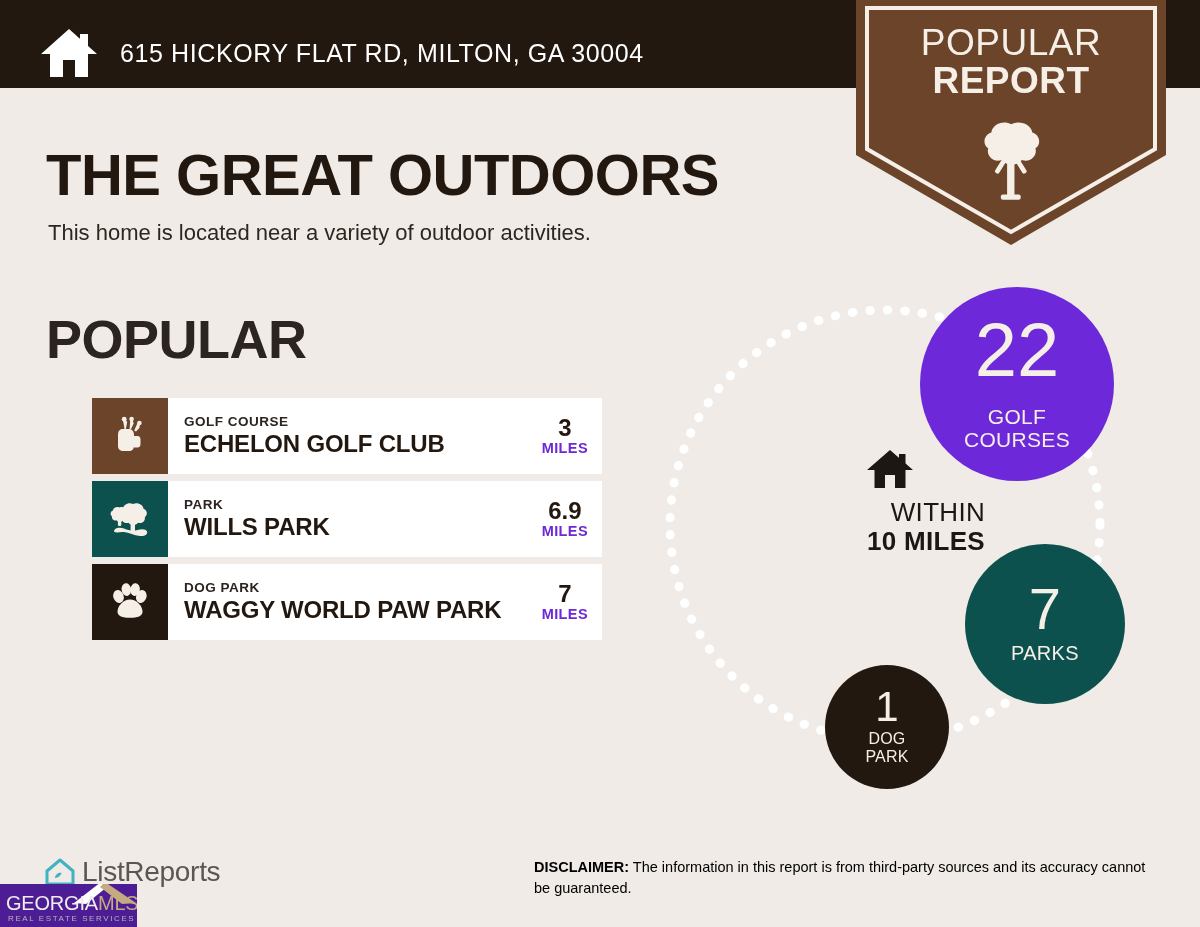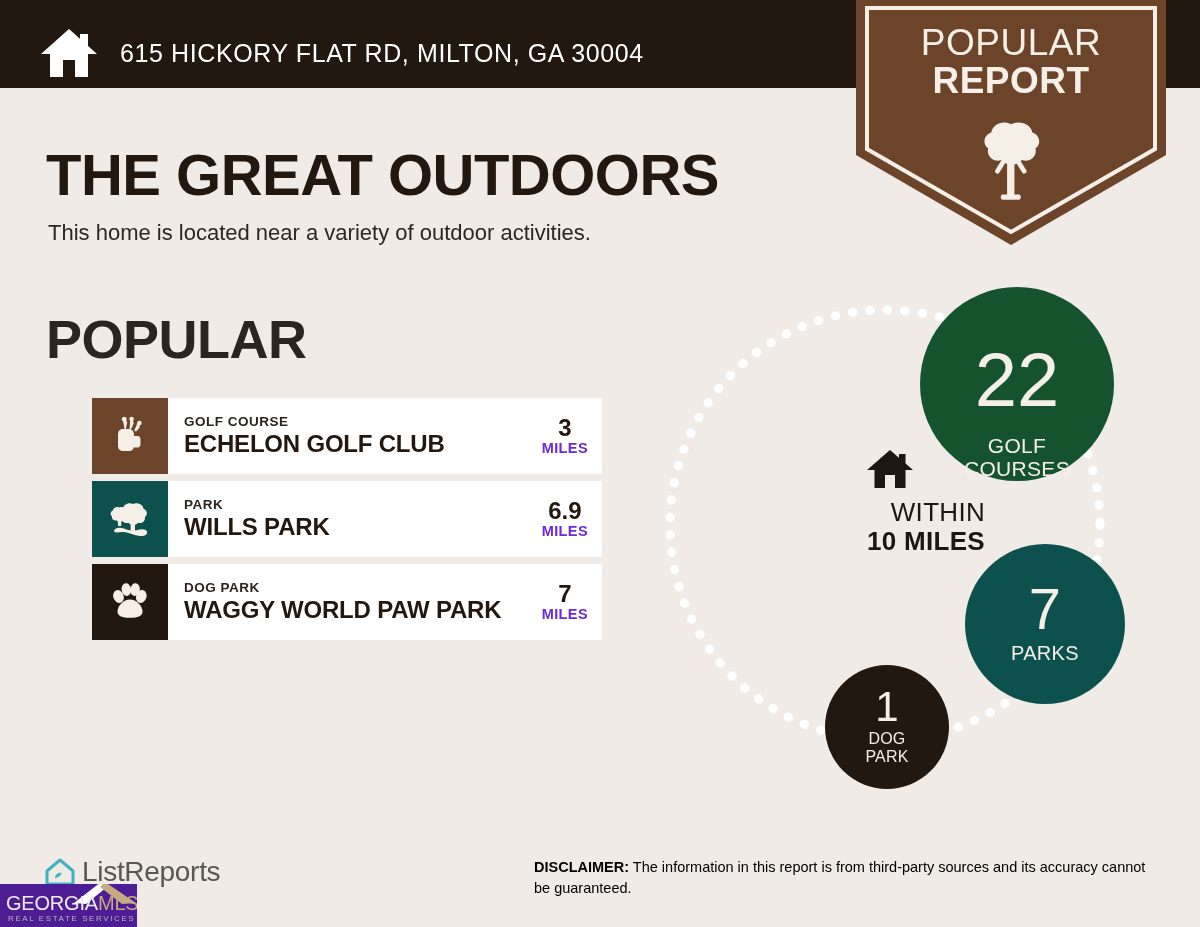--- a/index.html
+++ b/index.html
@@ -174,22 +174,21 @@
     display: flex;
     flex-direction: column;
     align-items: center;
     justify-content: center;
     color: #f5efe8;
     text-align: center;
   }
   .bubble-golf {
     left: 310px; top: 7px;
     width: 194px; height: 194px;
-    background: #14532d;
-    justify-content: flex-end;
+    background: #6d28d9;
   }
   .bubble-golf .bubble-num { font-size: 76px; font-weight: 400; line-height: 0.9; }
   .bubble-golf .bubble-label { font-size: 21px; font-weight: 400; line-height: 1.12; letter-spacing: 0.3px; margin-top: 20px; }
   .bubble-parks {
     left: 355px; top: 264px;
     width: 160px; height: 160px;
     background: #0c514e;
   }
   .bubble-parks .bubble-num { font-size: 58px; font-weight: 400; line-height: 0.9; }
   .bubble-parks .bubble-label { font-size: 20px; font-weight: 400; letter-spacing: 0.3px; margin-top: 6px; }

